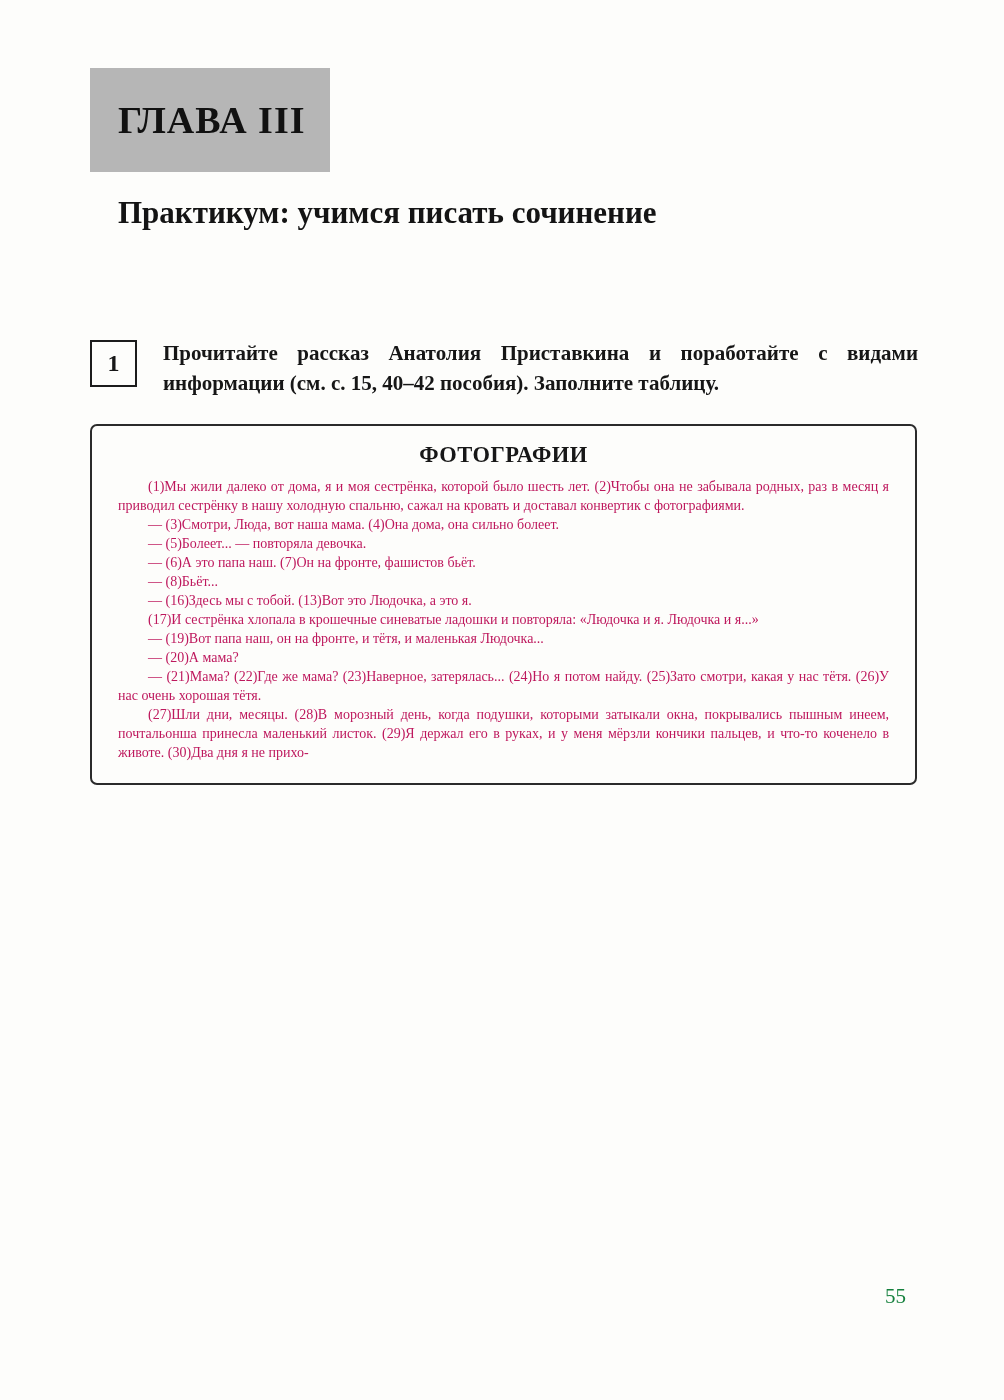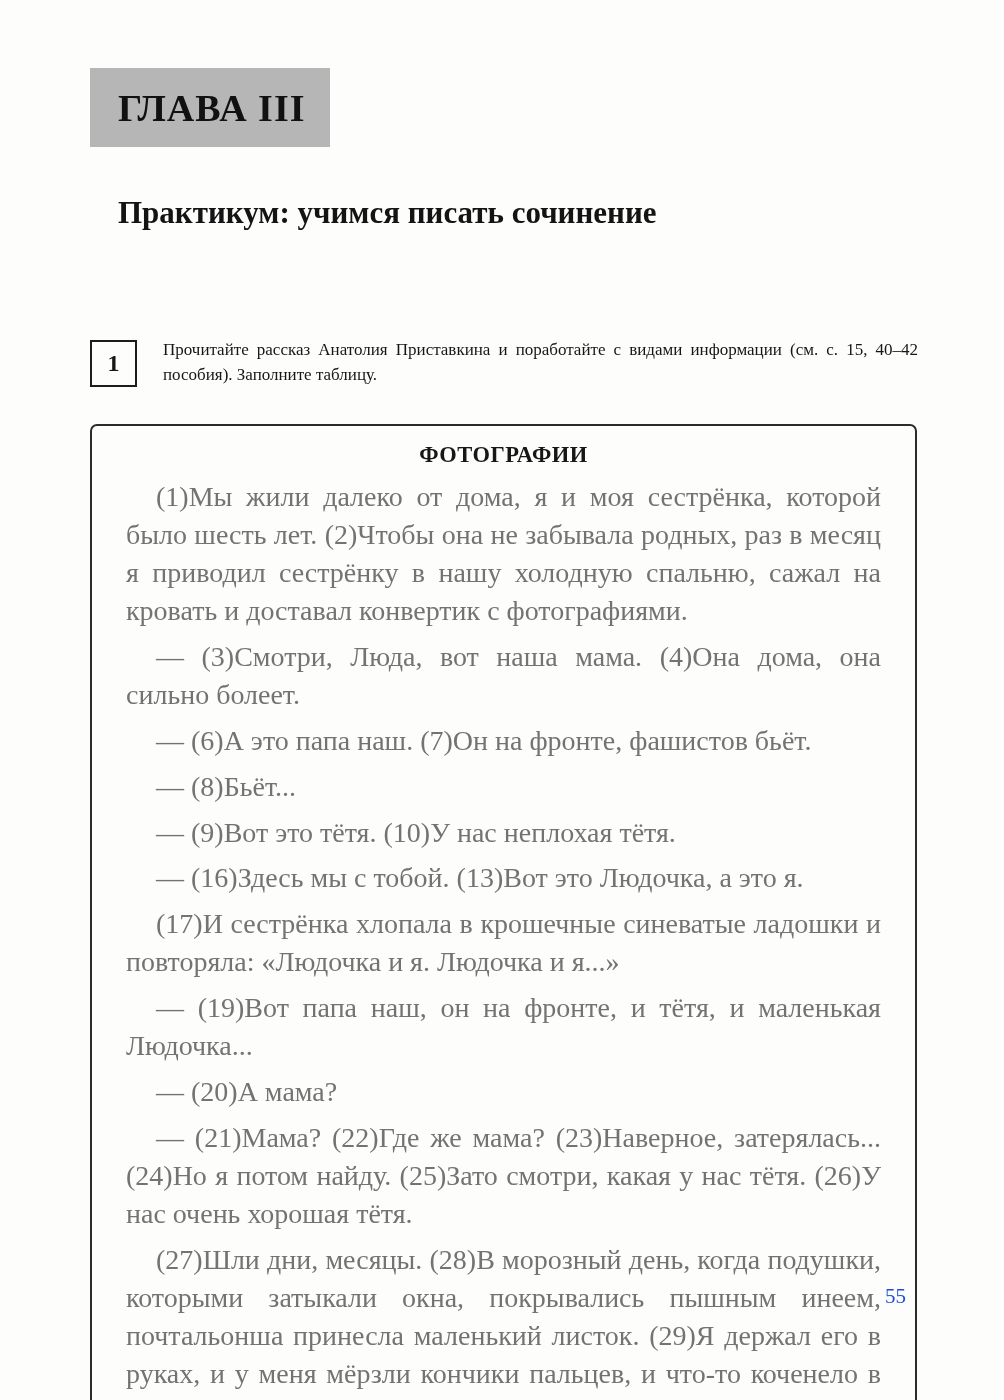--- a/index.html
+++ b/index.html
@@ -14,21 +14,21 @@
     color: #171717;
     overflow: hidden;
   }
 
   
   .chapter-box {
     position: absolute;
     left: 90px;
     top: 68px;
     width: 240px;
-    height: 79px;
+    height: 104px;
     background: #b6b6b6;
     display: flex;
     align-items: center;
   }
   .chapter-box .chapter-label {
     padding-left: 28px;
     font-size: 38px;
     font-weight: bold;
     letter-spacing: 1px;
     color: #111;
@@ -79,22 +79,22 @@
     border: 2px solid #1c1c1c;
     display: flex;
     align-items: center;
     justify-content: center;
     font-size: 24px;
     font-weight: bold;
     margin-top: 2px;
   }
   .task-instruction {
     flex: 1 1 auto;
-    font-size: 17px;
-    font-weight: normal;
+    font-size: 21px;
+    font-weight: bold;
     line-height: 1.45;
     text-align: justify;
     color: #161616;
   }
 
   
   .story-box {
     position: absolute;
     left: 90px;
     top: 424px;
@@ -105,35 +105,35 @@
     background: #fdfdfb;
   }
   .story-title {
     text-align: center;
     font-size: 22.5px;
     font-weight: bold;
     letter-spacing: 0.5px;
     margin: 2px 0 10px 0;
   }
   .story-box p {
-    margin: 8px;
-    font-size: 28px;
+    margin: 0;
+    font-size: 14px;
     line-height: 1.355;
     text-align: justify;
     text-indent: 30px;
-    color: #737373;
+    color: #be185d;
   }
 
   
   .page-number {
     position: absolute;
     right: 98px;
     top: 1284px;
     font-size: 21px;
-    color: #1d4ed8;
+    color: #15803d;
   }
 </style>
 </head>
 <body>
 
 <div class="page">
 
   <div class="chapter-box">
     <span class="chapter-label">ГЛАВА III</span>
   </div>
@@ -146,23 +146,23 @@
     <div class="task-number-box">
       <span>1</span>
     </div>
     <div class="task-instruction">Прочитайте рассказ Анатолия Приставкина и поработайте с видами информации (см. с. 15, 40–42 пособия). Заполните таблицу.</div>
   </div>
 
   <div class="story-box">
     <div class="story-title">ФОТОГРАФИИ</div>
     <p>(1)Мы жили далеко от дома, я и моя сестрёнка, которой было шесть лет. (2)Чтобы она не забывала родных, раз в месяц я приводил сестрёнку в нашу холодную спальню, сажал на кровать и доставал конвертик с фотографиями.</p>
     <p>— (3)Смотри, Люда, вот наша мама. (4)Она дома, она сильно болеет.</p>
+    <p>— (5)Болеет... — повторяла девочка.</p>
     <p>— (6)А это папа наш. (7)Он на фронте, фашистов бьёт.</p>
     <p>— (8)Бьёт...</p>
-    <p>— (9)Вот это тётя. (10)У нас неплохая тётя.</p>
     <p>— (16)Здесь мы с тобой. (13)Вот это Людочка, а это я.</p>
     <p>(17)И сестрёнка хлопала в крошечные синеватые ладошки и повторяла: «Людочка и я. Людочка и я...»</p>
     <p>— (19)Вот папа наш, он на фронте, и тётя, и маленькая Людочка...</p>
     <p>— (20)А мама?</p>
     <p>— (21)Мама? (22)Где же мама? (23)Наверное, затерялась... (24)Но я потом найду. (25)Зато смотри, какая у нас тётя. (26)У нас очень хорошая тётя.</p>
     <p>(27)Шли дни, месяцы. (28)В морозный день, когда подушки, которыми затыкали окна, покрывались пышным инеем, почтальонша принесла маленький листок. (29)Я держал его в руках, и у меня мёрзли кончики пальцев, и что-то коченело в животе. (30)Два дня я не прихо-</p>
   </div>
 
   <div class="page-number">55</div>
 

